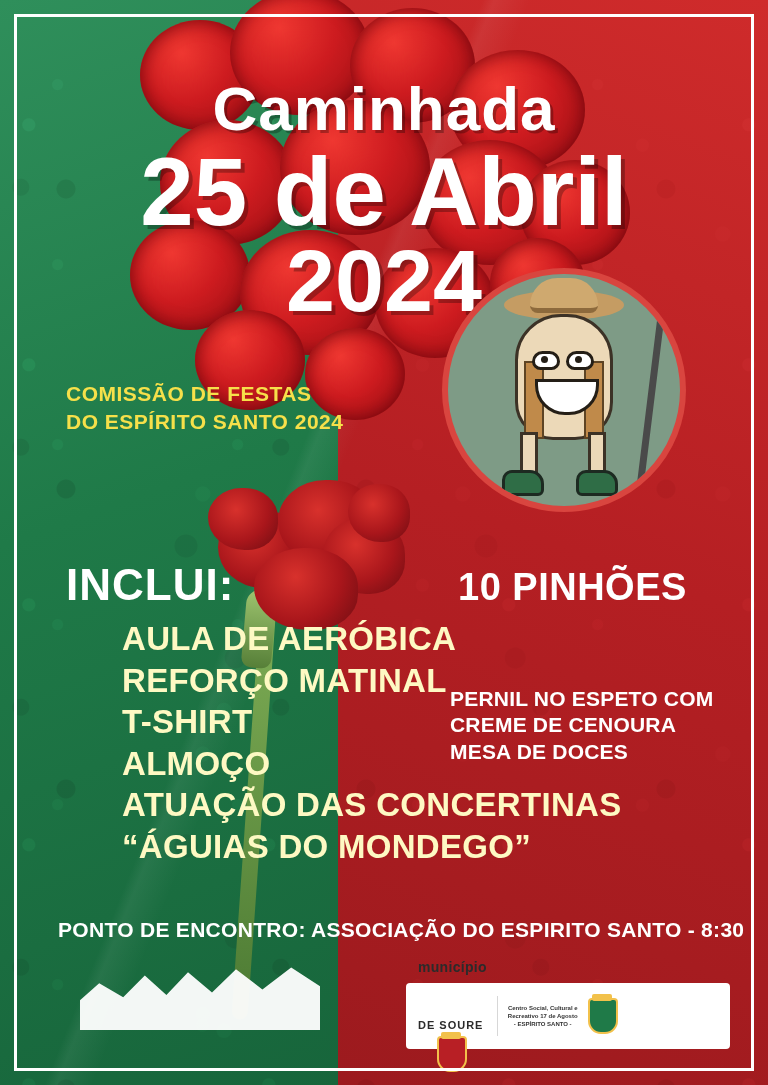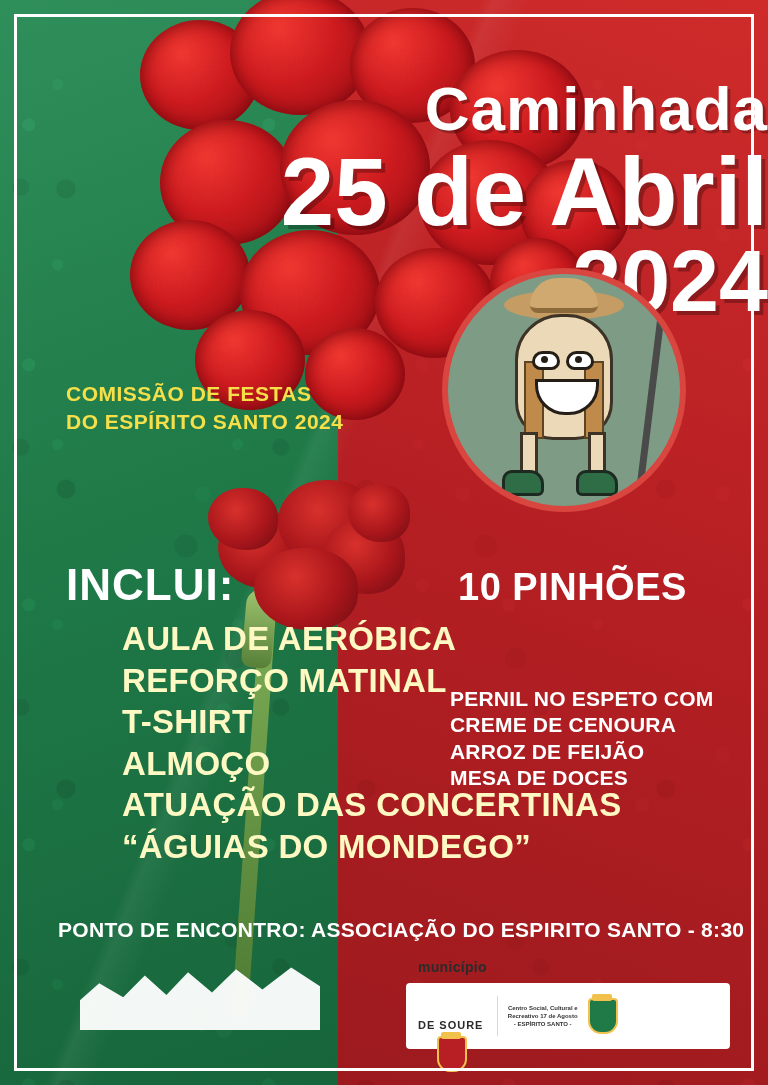--- a/index.html
+++ b/index.html
@@ -114,21 +114,21 @@
     background: #ffffff;
     z-index: 5;
     clip-path: polygon(0% 62%, 8% 40%, 18% 58%, 27% 30%, 36% 55%, 45% 26%, 55% 52%, 65% 22%, 76% 48%, 88% 20%, 100% 44%, 100% 100%, 0% 100%);
     opacity: .95;
   }
   
   .title-block {
     position: absolute;
     left: 0; top: 78px;
     width: 768px;
-    text-align: right;
+    text-align: center;
     z-index: 10;
   }
   .t-caminhada {
     font-size: 62px;
     font-weight: bold;
     color: #ffffff;
     letter-spacing: 1px;
     line-height: 1;
     text-shadow: 3px 3px 0 rgba(0,0,0,.28);
   }
@@ -448,21 +448,20 @@
     <div>ALMOÇO</div>
     <div>ATUAÇÃO DAS CONCERTINAS</div>
     <div>“ÁGUIAS DO MONDEGO”</div>
   </div>
 
   <div class="pinhoes">10 PINHÕES</div>
 
   <div class="menu">
     <div>PERNIL NO ESPETO COM</div>
     <div>CREME DE CENOURA</div>
-    <div>ARROZ DE FEIJÃO</div>
     <div>MESA DE DOCES</div>
   </div>
 
   <div class="meeting">PONTO DE ENCONTRO: ASSOCIAÇÃO DO ESPIRITO SANTO - 8:30</div>
 
   <div class="logobar">
     <div class="logo-muni">
       <div class="txt">
         <div class="l1">município</div>
         <div class="l2">DE SOURE</div>

